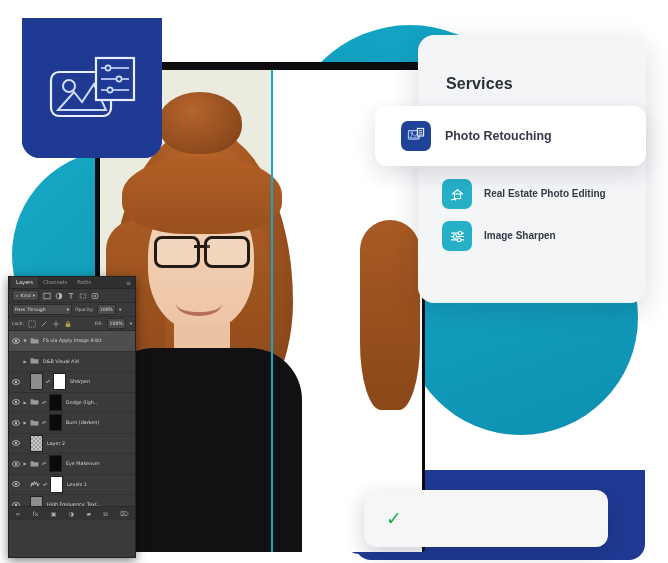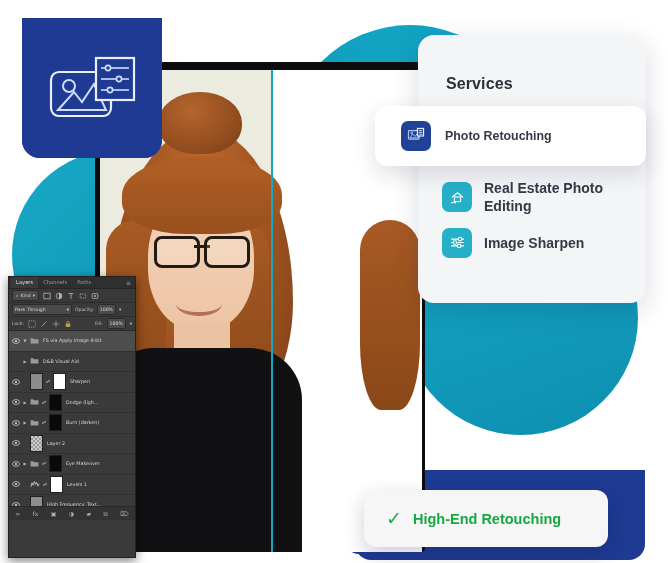--- a/index.html
+++ b/index.html
@@ -115,21 +115,21 @@
 
   
   .services{position:absolute;left:418px;top:35px;width:228px;height:268px;
       background:#f4f5f7;border-radius:16px;box-shadow:0 8px 26px rgba(20,30,60,.16);z-index:25;}
   .services-title{position:absolute;left:28px;top:40px;font-size:16px;font-weight:bold;
       color:#2b2f38;letter-spacing:.1px;}
   .svc-list{position:absolute;left:0;top:138px;width:100%;}
   .svc{display:flex;align-items:center;gap:12px;padding:6px 18px 6px 24px;}
   .svc-ico{flex:0 0 30px;width:30px;height:30px;border-radius:7px;background:#25b0c8;
       display:flex;align-items:center;justify-content:center;}
-  .svc-txt{font-size:14px;font-weight:bold;color:#343a45;line-height:1.32;}
+  .svc-txt{font-size:10px;font-weight:bold;color:#343a45;line-height:1.32;}
 
   .svc-card{position:absolute;left:375px;top:106px;width:245px;height:60px;
       background:#fff;border-radius:12px;box-shadow:0 8px 22px rgba(20,30,60,.14);
       display:flex;align-items:center;gap:14px;padding-left:26px;z-index:28;}
   .svc-card .svc-ico{background:#1f4196;border-radius:7px;}
   .svc-card .svc-txt{font-size:12.4px;}
 
   
   .badge{position:absolute;left:364px;top:490px;width:222px;height:57px;
       background:#f6f6f6;border-radius:12px;box-shadow:0 7px 20px rgba(10,20,50,.20);
@@ -449,16 +449,15 @@
         <line x1="13" y1="4" x2="17" y2="4" stroke="#dbe6fb" stroke-width="1"></line>
         <line x1="13" y1="6" x2="17" y2="6" stroke="#dbe6fb" stroke-width="1"></line>
         <line x1="13" y1="8" x2="17" y2="8" stroke="#dbe6fb" stroke-width="1"></line>
       </svg>
     </span>
     <span class="svc-txt">Photo Retouching</span>
   </div>
 
   <div class="badge">
     <span class="badge-check">✓</span>
-    <span class="badge-txt">High-End Retouching</span>
   </div>
 
 </div>
 
 </body></html>

